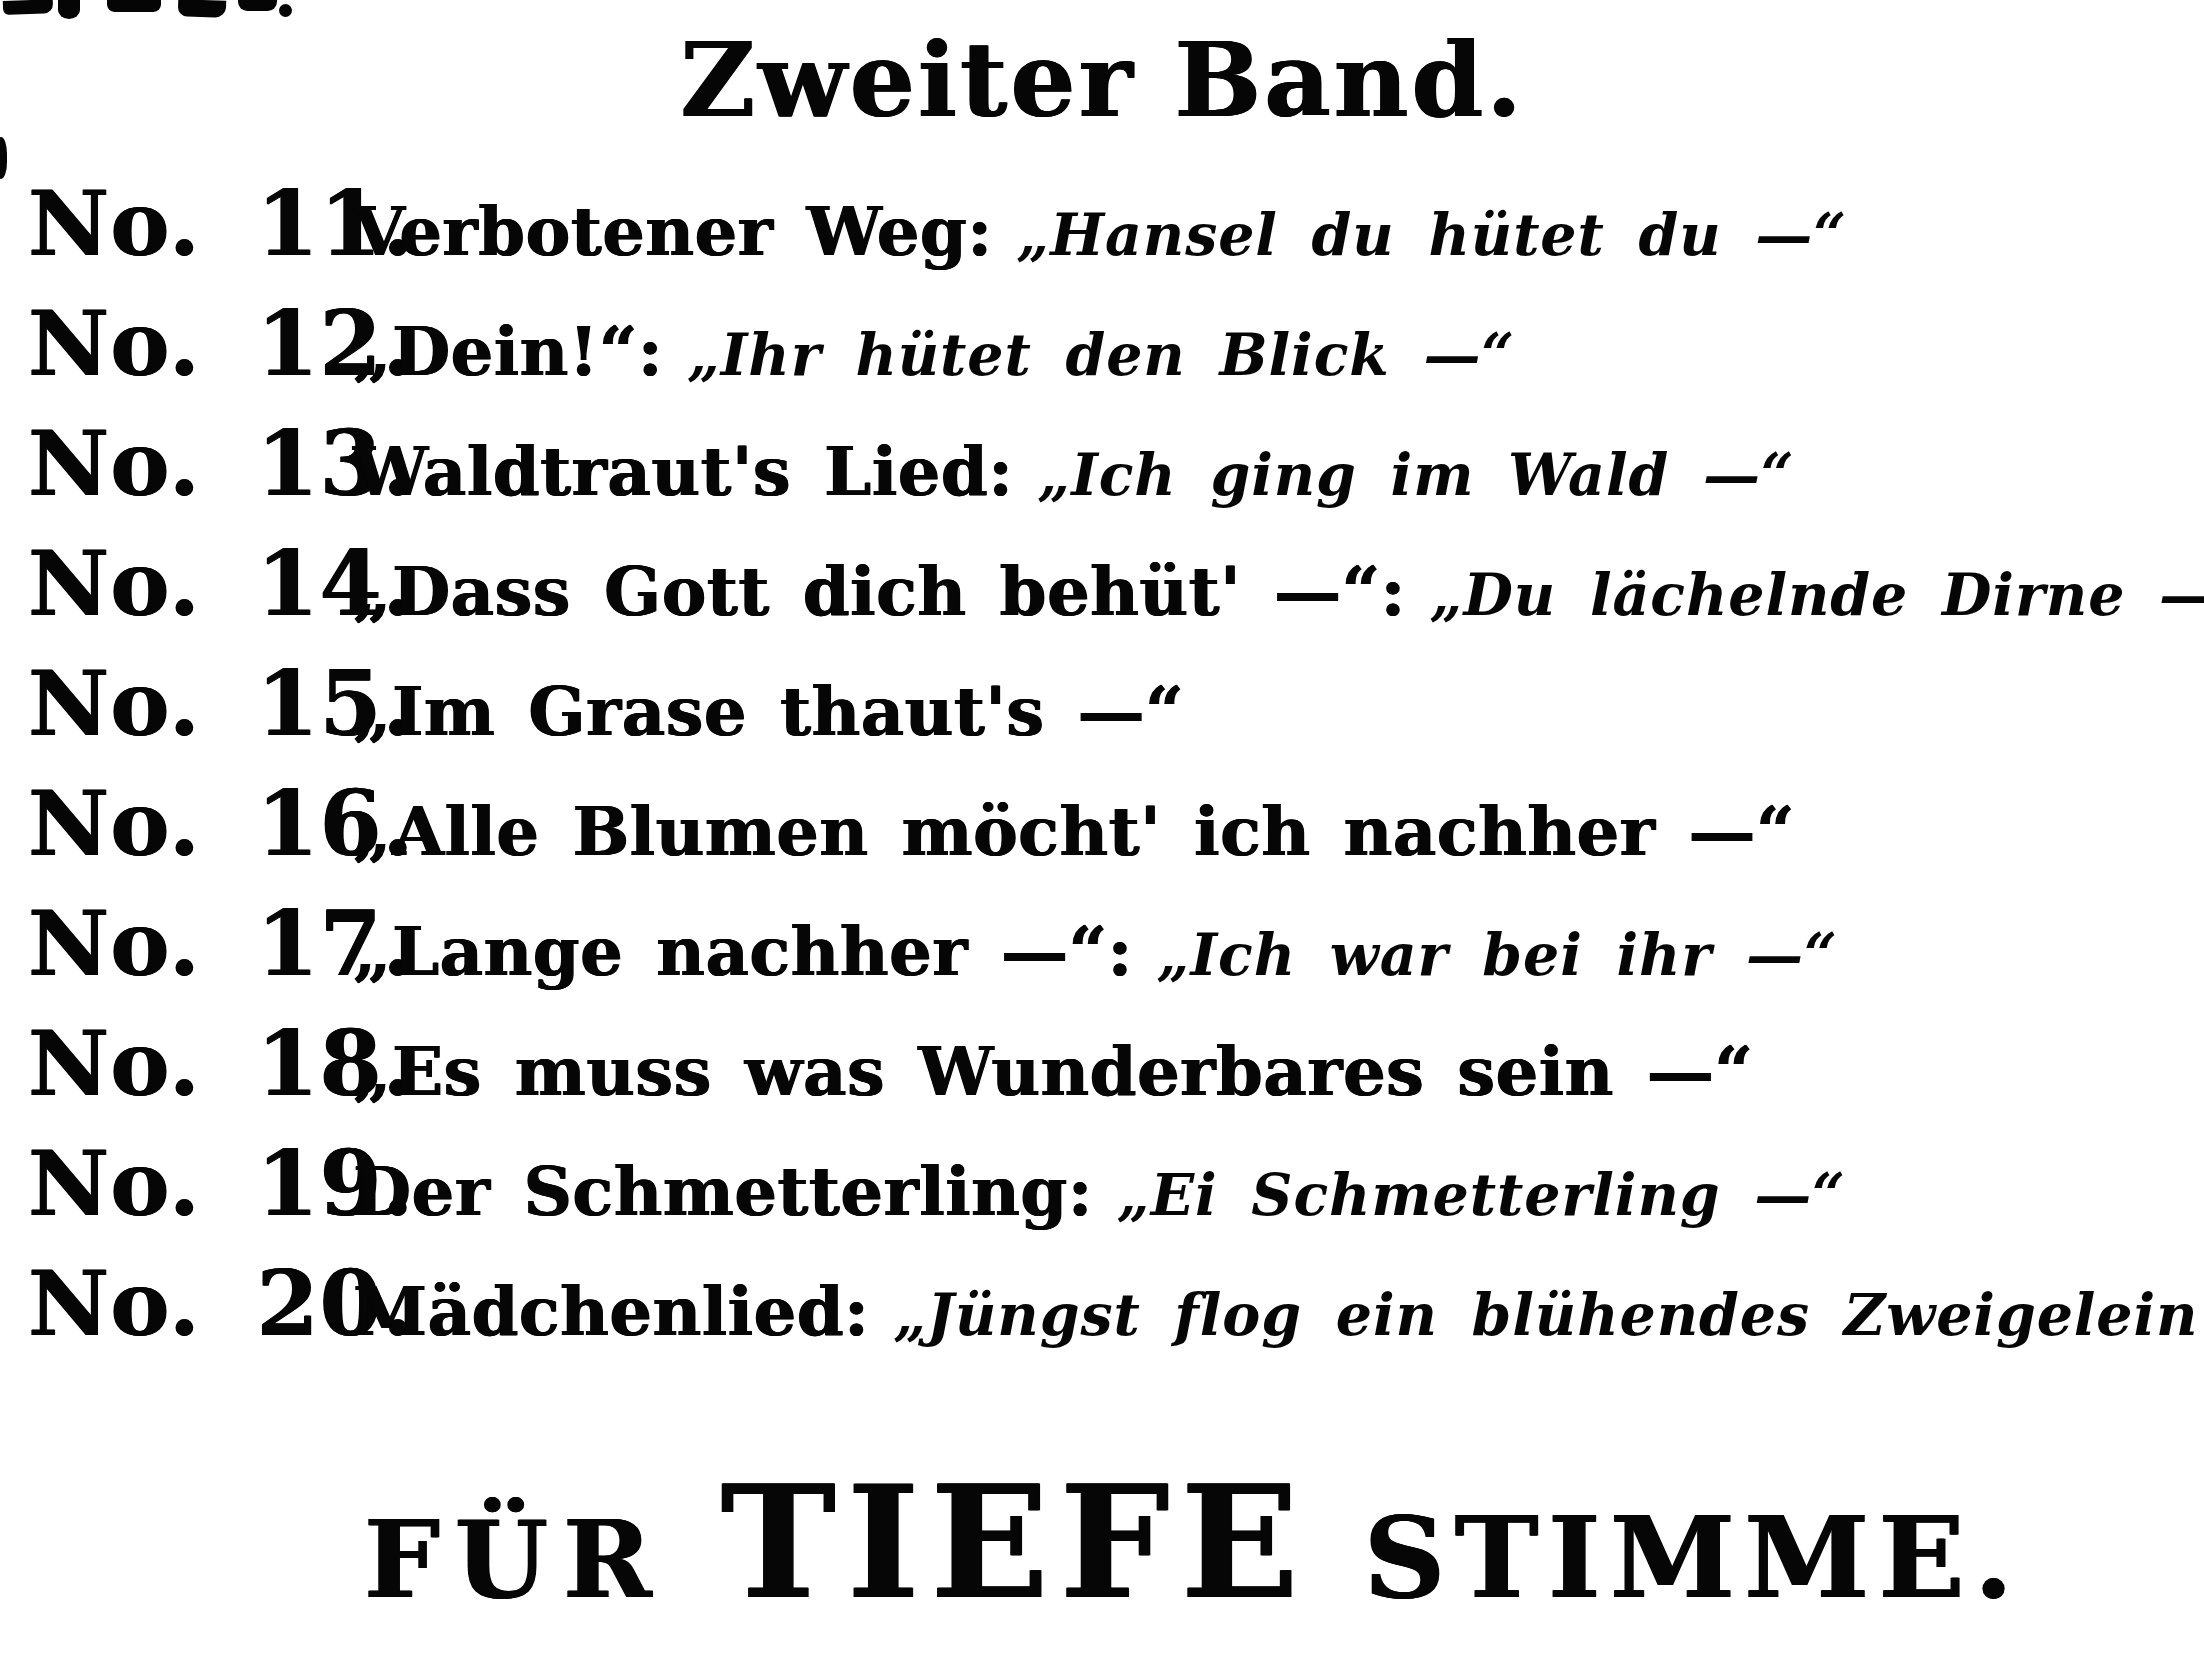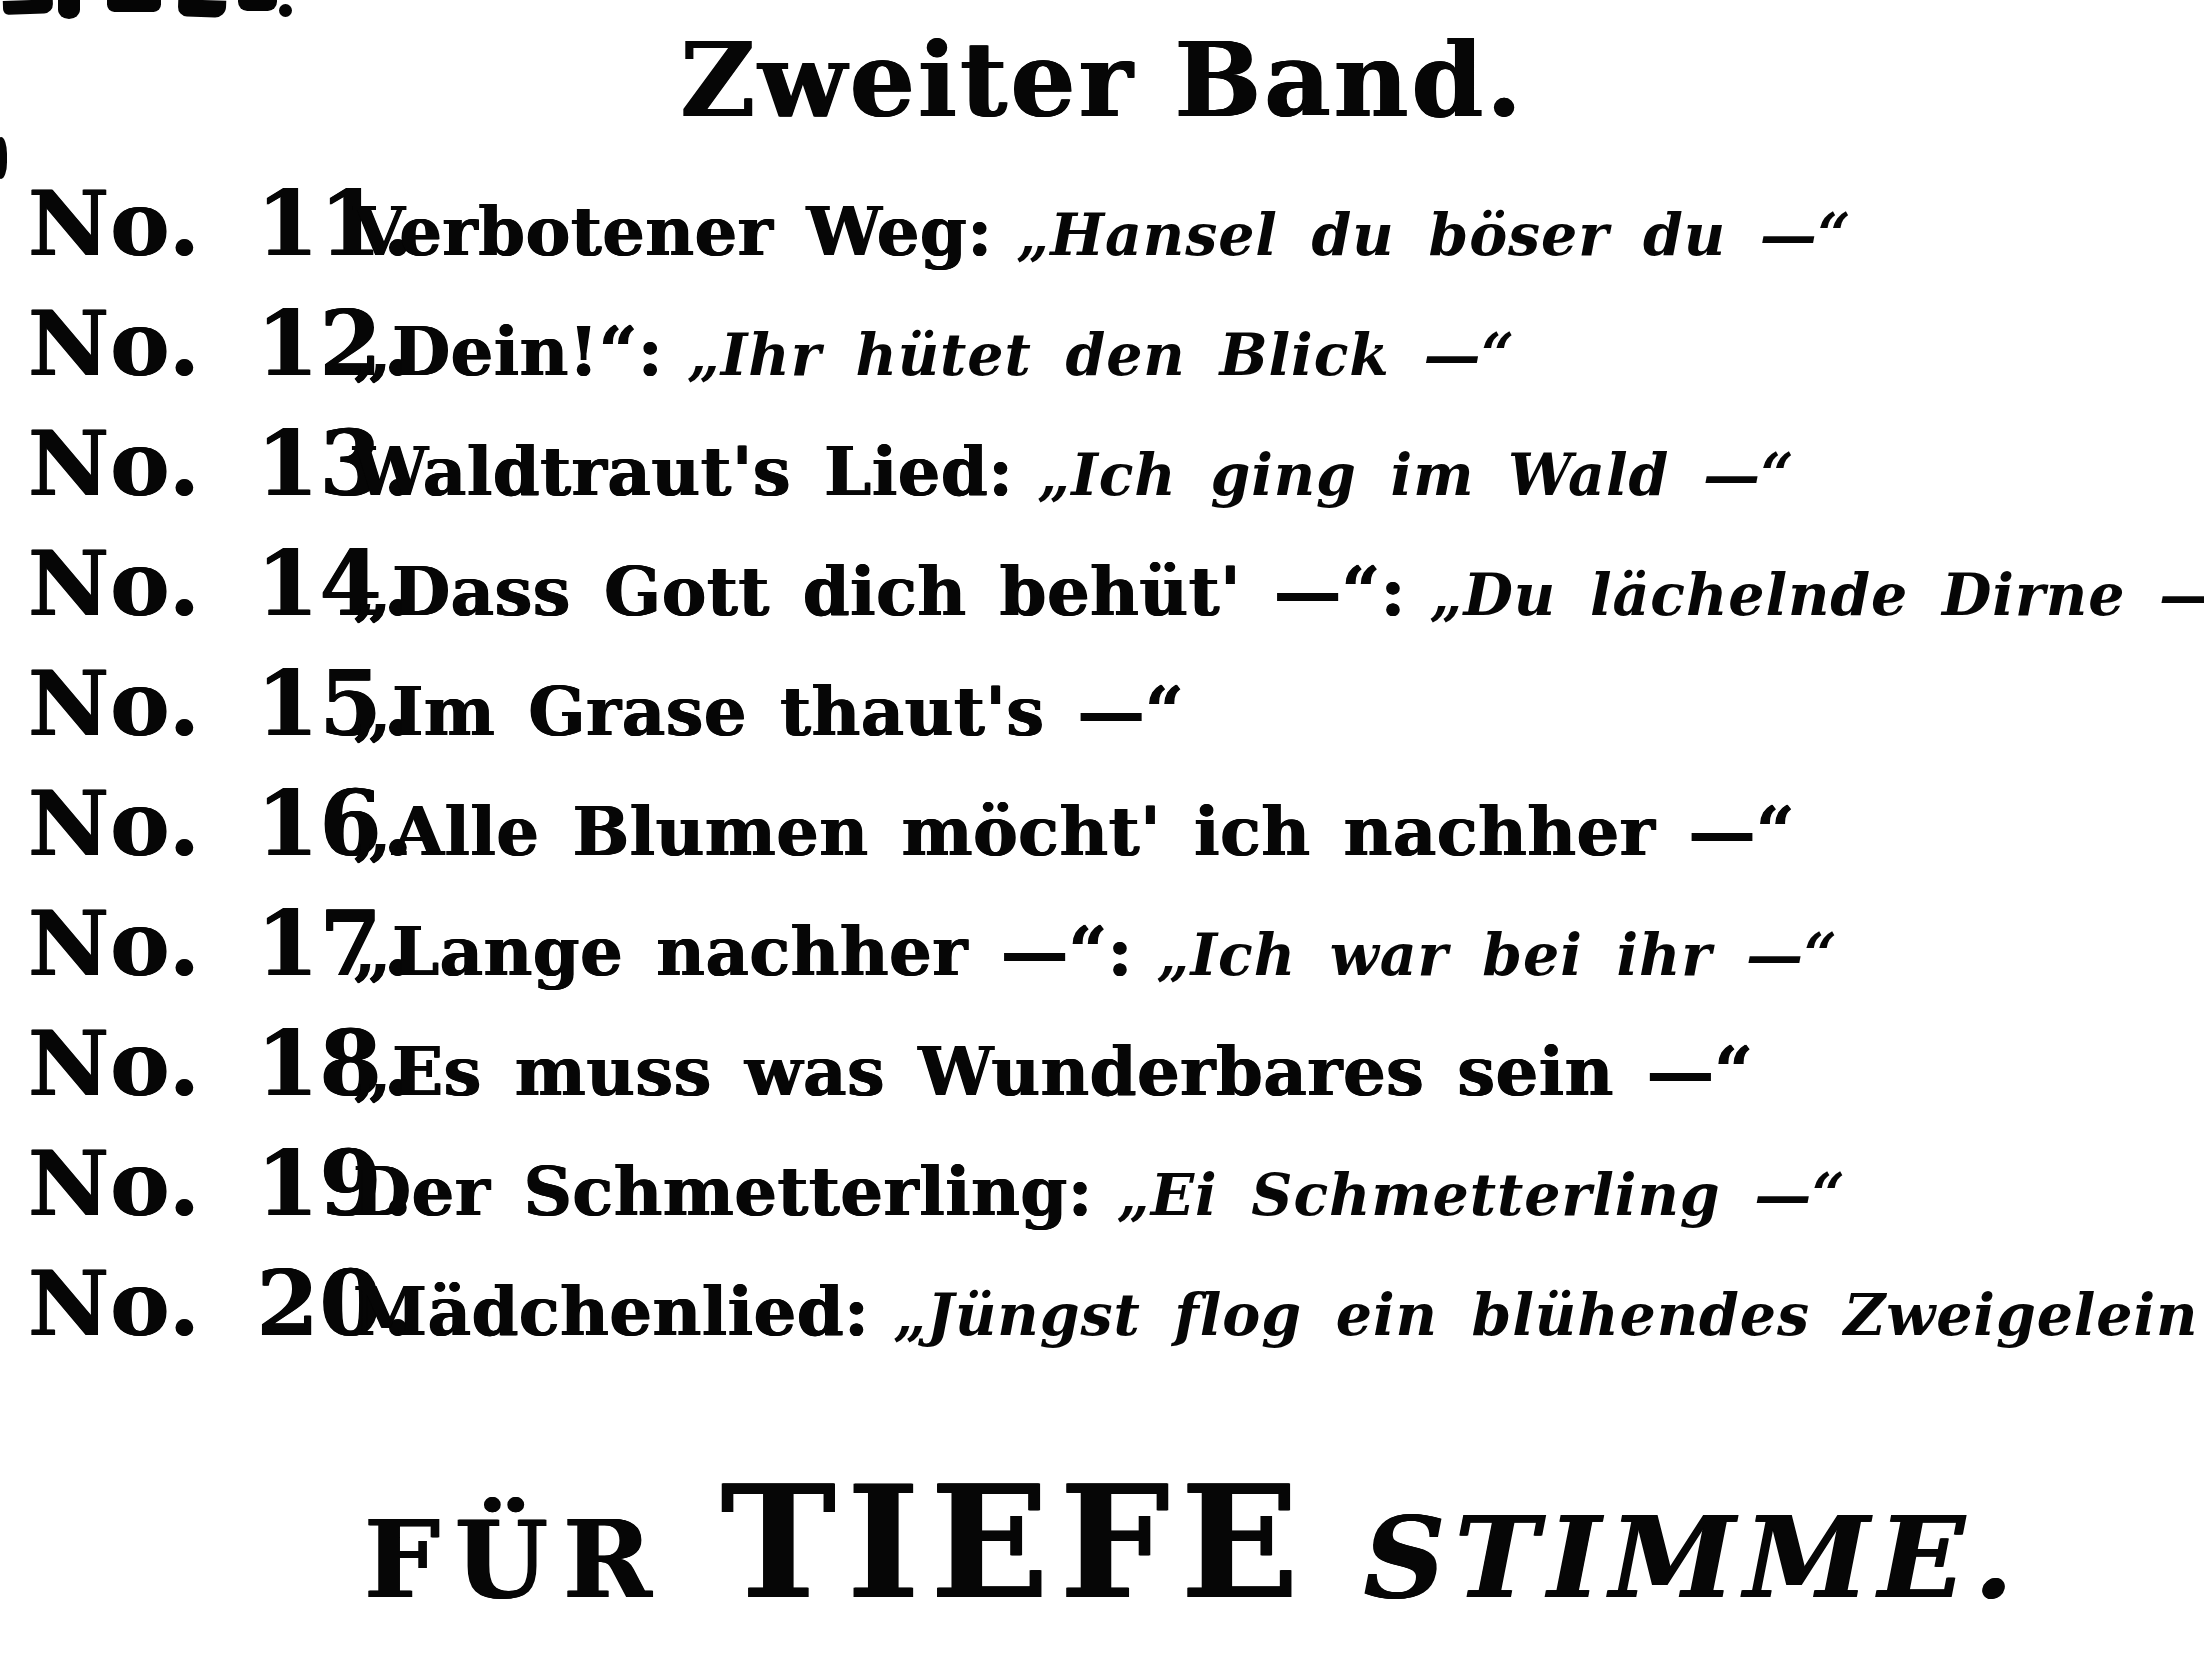--- a/index.html
+++ b/index.html
@@ -77,21 +77,21 @@
     display: flex;
     align-items: baseline;
     gap: 54px;
     font-weight: 700;
     white-space: nowrap;
     text-shadow: 0.7px 0 0 #0c0c0c, -0.7px 0 0 #0c0c0c;
     margin-left: 24px;
   }
   .voice-pre  { font-size: 107px; letter-spacing: 14.8px; }
   .voice-main { font-size: 155px; letter-spacing: 11px; }
-  .voice-post { font-size: 113px; letter-spacing: 9.2px; font-style: italic; }
+  .voice-post { font-size: 113px; letter-spacing: 9.2px; }
   
   .artifact { position: absolute; background: #0b0b0b; }
   .a1 { left: 2.8px;   top: 0; width: 50px; height: 14px; border-radius: 0 0 9.2px 5.5px; transform: rotate(-2deg); }
   .a2 { left: 58px;  top: 0; width: 22px; height: 19.4px; border-radius: 0 0 50% 50%; }
   .a3 { left: 107px; top: 0; width: 54px; height: 12px; border-radius: 0 0 7.4px 7.4px; }
   .a4 { left: 178px; top: 0; width: 48px; height: 16.6px; border-radius: 0 0 11px 9.2px; transform: rotate(2deg); }
   .a5 { left: 238px; top: 0; width: 39px; height: 11px; border-radius: 0 0 9.2px 9.2px; }
   .a6 { left: 279px; top: 3.7px; width: 13px; height: 13px; border-radius: 50%; }
   .a7 { left: -4.6px;  top: 137px; width: 12px; height: 42px; border-radius: 50% / 40%; }
 </style>
@@ -106,21 +106,21 @@
   <span class="artifact a4"></span>
   <span class="artifact a5"></span>
   <span class="artifact a6"></span>
   <span class="artifact a7"></span>
 
   <div class="volume-title">Zweiter Band.</div>
 
   <div class="toc">
 
     <div class="toc-row">
-      <span class="entry-no">No. 11.</span><span class="entry-bold">Verbotener Weg:</span><span class="entry-italic">„Hansel du böser du —“</span>
+      <span class="entry-no">No. 11.</span><span class="entry-bold">Verbotener Weg:</span><span class="entry-italic">„Hansel du hütet du —“</span>
     </div>
 
     <div class="toc-row">
       <span class="entry-no">No. 12.</span><span class="entry-bold">„Dein!“:</span><span class="entry-italic">„Ihr hütet den Blick —“</span>
     </div>
 
     <div class="toc-row">
       <span class="entry-no">No. 13.</span><span class="entry-bold">Waldtraut's Lied:</span><span class="entry-italic">„Ich ging im Wald —“</span>
     </div>
 

